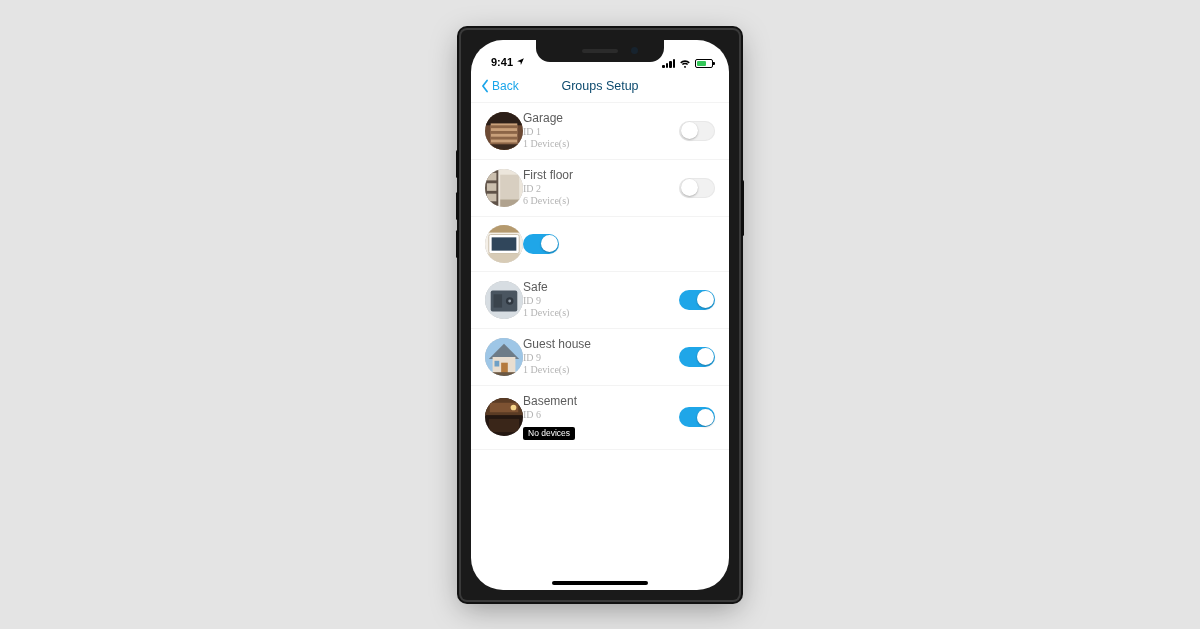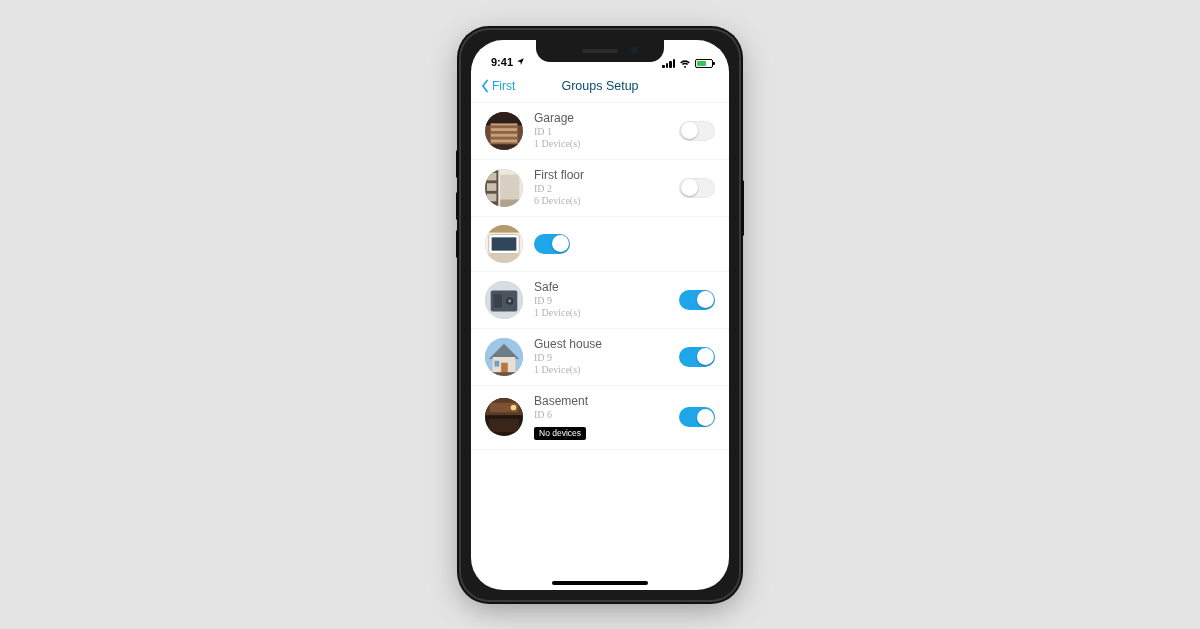--- a/index.html
+++ b/index.html
@@ -9,21 +9,21 @@
     font-family: -apple-system, "Helvetica Neue", Arial, sans-serif;
     display: flex;
     align-items: center;
     justify-content: center;
   }
 
   
   .phone {
     width: 278px;
     height: 570px;
-    border-radius: 28px;
+    border-radius: 6px;
     background: #1a1a1a;
     padding: 10px;
     position: relative;
     box-shadow:
       0 0 0 2px #3a3a3a,
       0 0 0 4px #111,
       0 8px 30px rgba(0,0,0,.35);
   }
   .phone::before, .phone::after {
     content: "";
@@ -133,21 +133,20 @@
   }
   .nav .back svg { width: 12px; height: 14px; }
   .nav .title { color: #0c4a6e; font-size: 12.5px; }
 
   
   .list { flex: 1; overflow: hidden; padding: 0 0 20px 0; }
   .row {
     display: flex;
     align-items: center;
     padding: 8px 14px;
-    gap: 11px;
     border-bottom: 1px solid #f3f3f3;
   }
   .row:first-child { border-top: 1px solid #f3f3f3; }
   .thumb {
     width: 38px; height: 38px; border-radius: 50%; flex: 0 0 38px;
     background: #bbb;
     overflow: hidden;
     display: flex; align-items: center; justify-content: center;
   }
   .info { flex: 1; min-width: 0; line-height: 1.25; }
@@ -212,21 +211,21 @@
           <div class="fill"></div>
         </div>
       </div>
     </div>
 
     <div class="nav">
       <div class="back">
         <svg viewBox="0 0 12 20">
           <path d="M9 2 L3 10 L9 18" stroke="#1aa5ea" stroke-width="2.4" fill="none" stroke-linecap="round" stroke-linejoin="round"></path>
         </svg>
-        <span>First</span>
+        <span>Back</span>
       </div>
       <div class="title">Groups Setup</div>
     </div>
 
     <div class="list" id="list">
         <div class="row">
           <div class="thumb">
             <svg class="ph" viewBox="0 0 40 40">
               <rect width="40" height="40" fill="#6d4a34"></rect>
               <rect x="0" y="0" width="40" height="14" fill="#2c1f18"></rect>

